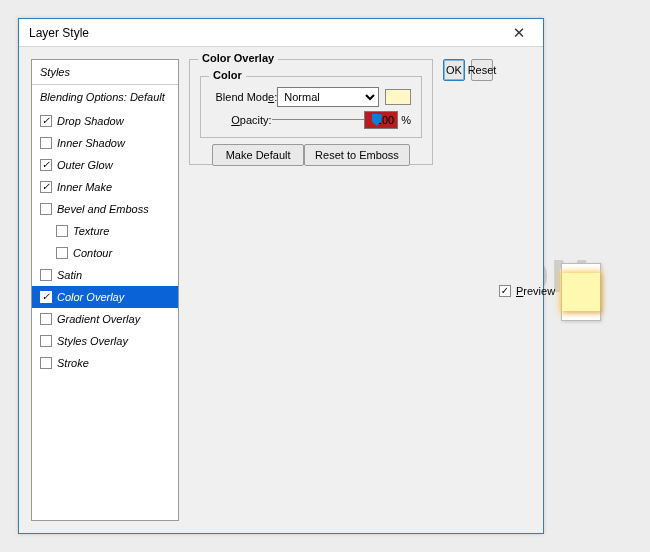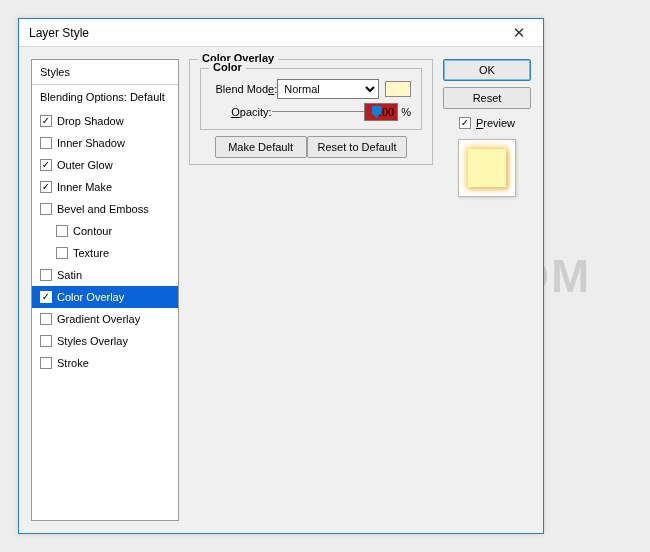--- a/index.html
+++ b/index.html
@@ -18,21 +18,21 @@
   }
   .titlebar {
     height: 28px; background: #ffffff; display: flex; align-items: center;
     padding: 0 4px 0 10px; border-bottom: 1px solid #d8d8d8;
   }
   .titlebar .title { flex: 1; font-size: 12px; color: #000; }
   .titlebar .close { width: 40px; text-align: center; font-size: 15px; font-family: Arial; color: #333; cursor: pointer; }
   .body { position: absolute; top: 28px; left: 0; right: 0; bottom: 0; padding: 12px; display: flex; gap: 10px; }
   .styles-panel {
     width: 148px; background: #fff; border: 1px solid #999;
-    display: flex; flex-direction: column;
+    display: flex; flex-direction: column; font-style: italic;
   }
   .styles-header {
     padding: 6px 8px; border-bottom: 1px solid #ccc; color: #000;
   }
   .styles-sub {
     padding: 6px 8px; color: #000; border-bottom: 1px solid transparent;
   }
   .style-item {
     display: flex; align-items: center; padding: 5px 8px; gap: 5px; cursor: pointer;
     color: #000;
@@ -49,21 +49,21 @@
   .fieldset {
     position: absolute; left: 0; top: 0; right: 0; height: 106px;
     border: 1px solid #bcbcbc; padding: 8px 10px 10px 10px;
   }
   .fieldset-legend {
     position: absolute; top: -8px; left: 8px; background: #f0f0f0;
     padding: 0 4px; font-weight: bold; color: #000;
   }
   .inner-fieldset {
     position: relative; border: 1px solid #bcbcbc; height: 62px;
-    margin-top: 0; padding: 10px 10px 22px 10px;
+    margin-top: 8px; padding: 10px 10px 22px 10px;
   }
   .inner-legend {
     position: absolute; top: -8px; left: 8px; background: #f0f0f0;
     padding: 0 4px; color: #000; font-weight: bold;
   }
   .row { display: flex; align-items: center; margin-bottom: 4px; }
   .row .lbl { width: 72px; text-align: right; color: #000; }
   .row .lbl .u { text-decoration: underline; }
   select.combo {
     width: 110px; height: 20px; border: 1px solid #7a7a7a; background: #fff;
@@ -90,21 +90,21 @@
     text-align: right; padding: 1px 3px; color: #000;
   }
   .pct { margin-left: 3px; }
   .btn-row { display: flex; gap: 0; justify-content: center; margin-top: 6px; }
   .win-btn {
     min-width: 92px; height: 22px; border: 1px solid #9a9a9a;
     background: #e9e9e9; color: #000; text-align: center;
     display: inline-flex; align-items: center; justify-content: center;
     cursor: pointer; padding: 0 10px; border-radius: 2px;
   }
-  .right-col { width: 88px; display: flex; flex-direction: column; gap: 6px; align-items: stretch; }
+  .right-col { width: 88px; display: flex; gap: 6px; align-items: stretch; }
   .right-col .win-btn { min-width: 0; width: 100%; }
   .win-btn.default { border: 1px solid #2a7fc3; box-shadow: 0 0 0 1px #7db7e6 inset; }
   .preview-row { display: flex; align-items: center; gap: 5px; justify-content: center; margin-top: 2px; }
   .preview-box {
     margin-top: 4px; align-self: center; width: 58px; height: 58px;
     background: #fff; border: 1px solid #bbb;
     display: flex; align-items: center; justify-content: center;
     box-shadow: 1px 1px 3px rgba(0,0,0,0.15);
   }
   .preview-inner {
@@ -144,25 +144,25 @@
           <div class="style-item">
             <span class="chk">✓</span>
             <span>Inner Make</span>
           </div>
           <div class="style-item">
             <span class="chk"></span>
             <span>Bevel and Emboss</span>
           </div>
           <div class="style-item indent">
             <span class="chk"></span>
+            <span>Texture</span>
+          </div>
+          <div class="style-item indent">
+            <span class="chk"></span>
             <span>Contour</span>
-          </div>
-          <div class="style-item indent">
-            <span class="chk"></span>
-            <span>Texture</span>
           </div>
           <div class="style-item">
             <span class="chk"></span>
             <span>Satin</span>
           </div>
           <div class="style-item selected">
             <span class="chk">✓</span>
             <span>Color Overlay</span>
           </div>
           <div class="style-item">
@@ -200,21 +200,21 @@
             <span class="slider-track">
               <span class="slider-thumb" style="left:100px;"></span>
             </span>
             <input class="num-input" value="100" style="">
             <span class="pct">%</span>
           </div>
         </div>
 
         <div class="btn-row">
           <span class="win-btn">Make Default</span>
-          <span class="win-btn">Reset to Default</span>
+          <span class="win-btn">Reset to Emboss</span>
         </div>
       </div>
     </div>
 
     <div class="right-col">
       <span class="win-btn default">OK</span>
       <span class="win-btn">Reset</span>
       <div class="preview-row">
         <span class="chk">✓</span>
         <span><span style="text-decoration:underline">P</span><span>review</span></span>

